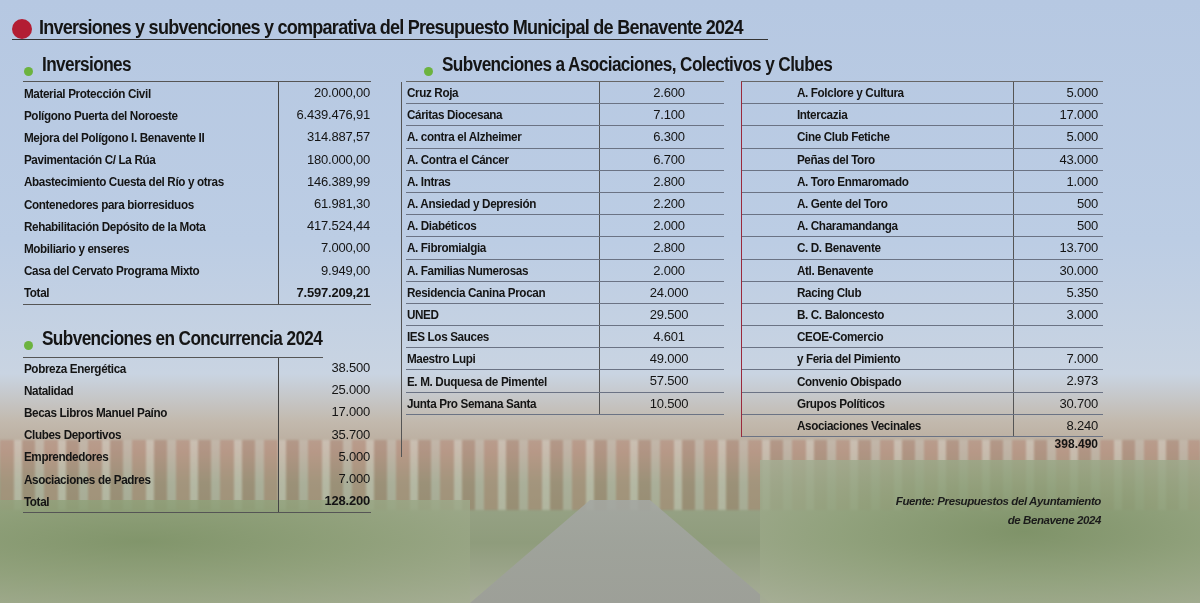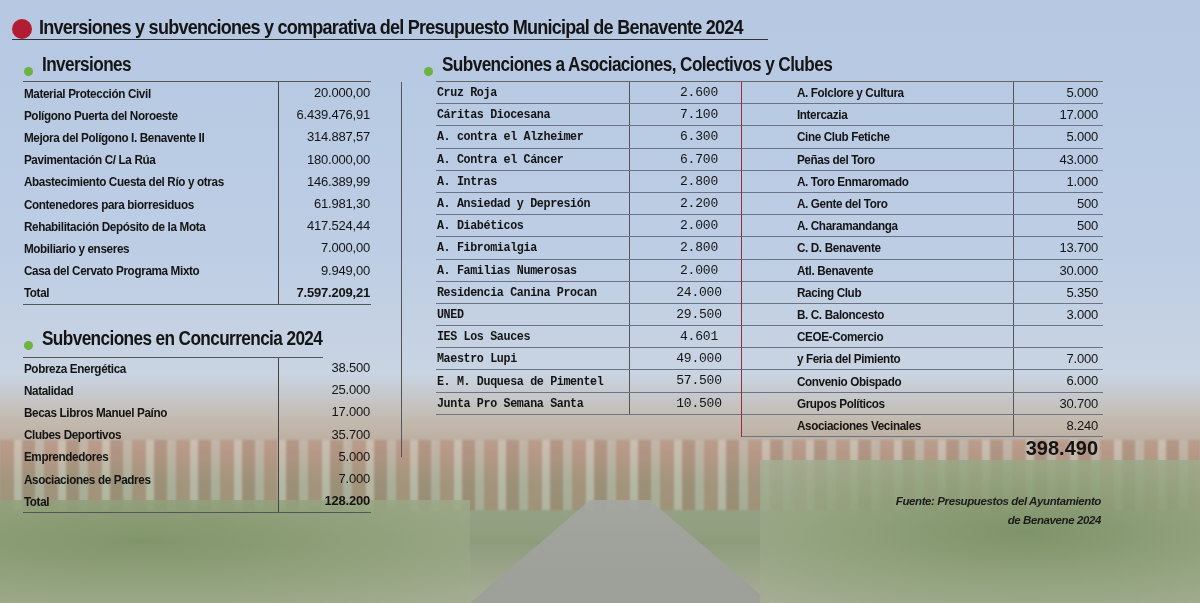--- a/index.html
+++ b/index.html
@@ -87,31 +87,31 @@
   #conc-table::before { content: ""; position: absolute; left: 0; top: 0; width: 300px; border-top: 1px solid #555; }
   #conc-table .cell-label { width: 255px; padding-left: 1px; }
   #conc-table .cell-value { width: 93px; border-left: 1px solid #444; height: 100%; line-height: 22px; padding-right: 1px; }
 
   
   .vdivider { position: absolute; left: 401px; top: 82px; width: 1px; height: 375px; background: #555; }
 
   
   .assoc-half { position: absolute; top: 81px; border-top: 1px solid #666; }
   .assoc-half .row { border-bottom: 1px solid #6b7384; }
-  #assoc-left { left: 436px; width: 318px; font-family: Liberation Mono, monospace; }
+  #assoc-left { left: 406px; width: 318px; }
   #assoc-left .cell-label { width: 193px; padding-left: 1px; }
   #assoc-left .cell-value { width: 125px; border-left: 1px solid #555; height: 100%; line-height: 22px; text-align: center; padding-left: 14px; }
   #assoc-right { left: 741px; width: 362px; border-left: 1px solid #9a2a3c; }
   #assoc-right .cell-label { width: 272px; padding-left: 61px; }
   #assoc-right .cell-value { width: 90px; border-left: 1px solid #555; height: 100%; line-height: 22px; padding-right: 5px; }
   #assoc-left .row, #assoc-right .row { height: 22.2px; }
 
   .assoc-total {
     position: absolute; left: 1000px; top: 437px; width: 98px; text-align: right;
-    font-weight: bold; font-size: 20px; color: #141414;
+    font-weight: bold; font-size: 12px; color: #141414;
   }
 
   .source {
     position: absolute; left: 860px; top: 492px; width: 241px; text-align: right;
     font-style: italic; font-weight: bold; font-size: 11.5px; line-height: 19px; color: #1b1b1b;
     letter-spacing: -0.4px;
   }
 </style>
 </head>
 <body>
@@ -326,21 +326,21 @@
   <div class="row">
       <span class="cell-label">CEOE-Comercio</span>
       <span class="cell-value"></span>
     </div>
   <div class="row">
       <span class="cell-label">y Feria del Pimiento</span>
       <span class="cell-value">7.000</span>
     </div>
   <div class="row">
       <span class="cell-label">Convenio Obispado</span>
-      <span class="cell-value">6.000</span>
+      <span class="cell-value">2.973</span>
     </div>
   <div class="row">
       <span class="cell-label">Grupos Políticos</span>
       <span class="cell-value">30.700</span>
     </div>
   <div class="row">
       <span class="cell-label">Asociaciones Vecinales</span>
       <span class="cell-value">8.240</span>
     </div>
 </div>

